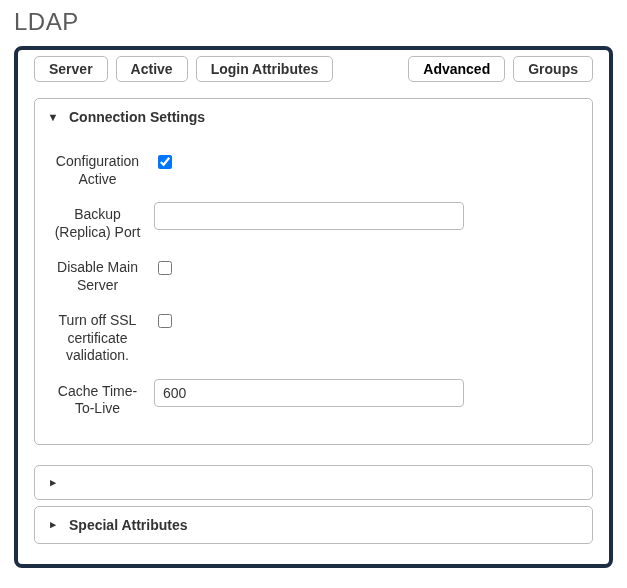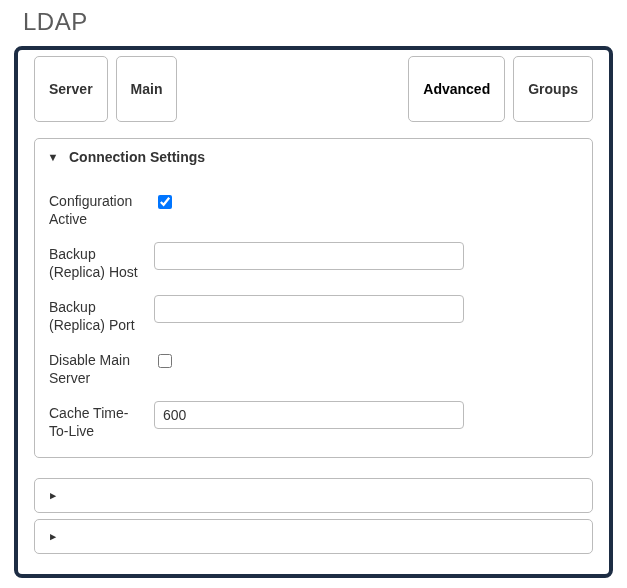--- a/index.html
+++ b/index.html
@@ -11,38 +11,38 @@
     font-size: 14px;
   }
   .page {
     width: 627px;
     padding: 8px 14px 14px 14px;
   }
   .page-title {
     font-size: 24px;
     font-weight: 300;
     color: #5b5b5b;
-    margin: 0 0 10px 9px;
+    margin: 0 0 10px 0;
     letter-spacing: 0.5px;
   }
   .panel {
     border: 4px solid #1D2D44;
     border-radius: 8px;
     padding: 8px 16px 14px 16px;
   }
   .tabs {
     display: flex;
     gap: 8px;
     margin: -2px 0 16px 0;
   }
   .tab {
     border: 1px solid #bbbbbb;
     border-radius: 5px;
     background: #ffffff;
-    padding: 24px 14px;
+    padding: 4px 14px;
     color: #333333;
     font-weight: 600;
     font-size: 14px;
     cursor: pointer;
     user-select: none;
     white-space: nowrap;
   }
   .tab.active {
     color: #000000;
     font-weight: 700;
@@ -79,24 +79,24 @@
     text-align: center;
   }
   .acc-body {
     padding: 14px 14px 14px 14px;
   }
   .form-row {
     display: flex;
     align-items: flex-start;
     margin-bottom: 14px;
   }
-  .form-row:last-child { margin-bottom: 3px; }
+  .form-row:last-child { margin-bottom: 12px; }
   .form-label {
     width: 105px;
-    text-align: left;
+    text-align: center;
     padding-right: 8px;
     padding-top: 4px;
     color: #343434;
     font-size: 14px;
     line-height: 1.25;
   }
   .form-field {
     flex: 1;
     text-decoration: underline;
   }
@@ -120,78 +120,80 @@
 </head>
 <body>
 
 <div class="page">
   <div class="page-title">LDAP</div>
 
   <div class="panel">
 
     <div class="tabs">
       <div class="tab">Server</div>
-      <div class="tab">Main</div>
+      <div class="tab">Active</div>
+      <div class="tab">Login Attributes</div>
       <div class="tab tab-spacer"></div>
       <div class="tab active">Advanced</div>
       <div class="tab">Groups</div>
     </div>
 
     <div class="accordion open">
       <div class="acc-header">
         <span class="tri">▼</span>
         <span>Connection Settings</span>
       </div>
       <div class="acc-body">
 
         <div class="form-row">
           <div class="form-label">Configuration Active</div>
           <div class="form-field">
             <input type="checkbox" checked="" style="">
           </div>
         </div>
 
-        <div class="form-row">
-          <div class="form-label">Backup (Replica) Host</div>
-          <div class="form-field">
-            <input type="text" value="" style="">
-          </div>
-        </div>
 
         <div class="form-row">
           <div class="form-label">Backup (Replica) Port</div>
           <div class="form-field">
             <input type="text" value="" style="">
           </div>
         </div>
 
         <div class="form-row">
           <div class="form-label">Disable Main Server</div>
           <div class="form-field">
             <input type="checkbox" style="">
           </div>
         </div>
 
+        <div class="form-row">
+          <div class="form-label">Turn off SSL certificate validation.</div>
+          <div class="form-field">
+            <input type="checkbox" style="">
+          </div>
+        </div>
 
         <div class="form-row">
           <div class="form-label">Cache Time-To-Live</div>
           <div class="form-field">
             <input type="text" value="600" style="">
           </div>
         </div>
 
       </div>
     </div>
 
     <div class="accordion">
       <div class="acc-header">
         <span class="tri">▸</span>
       </div>
     </div>
 
     <div class="accordion">
       <div class="acc-header">
         <span class="tri">▸</span>
+        <span>Special Attributes</span>
       </div>
     </div>
 
   </div>
 </div>
 
 </body></html>

